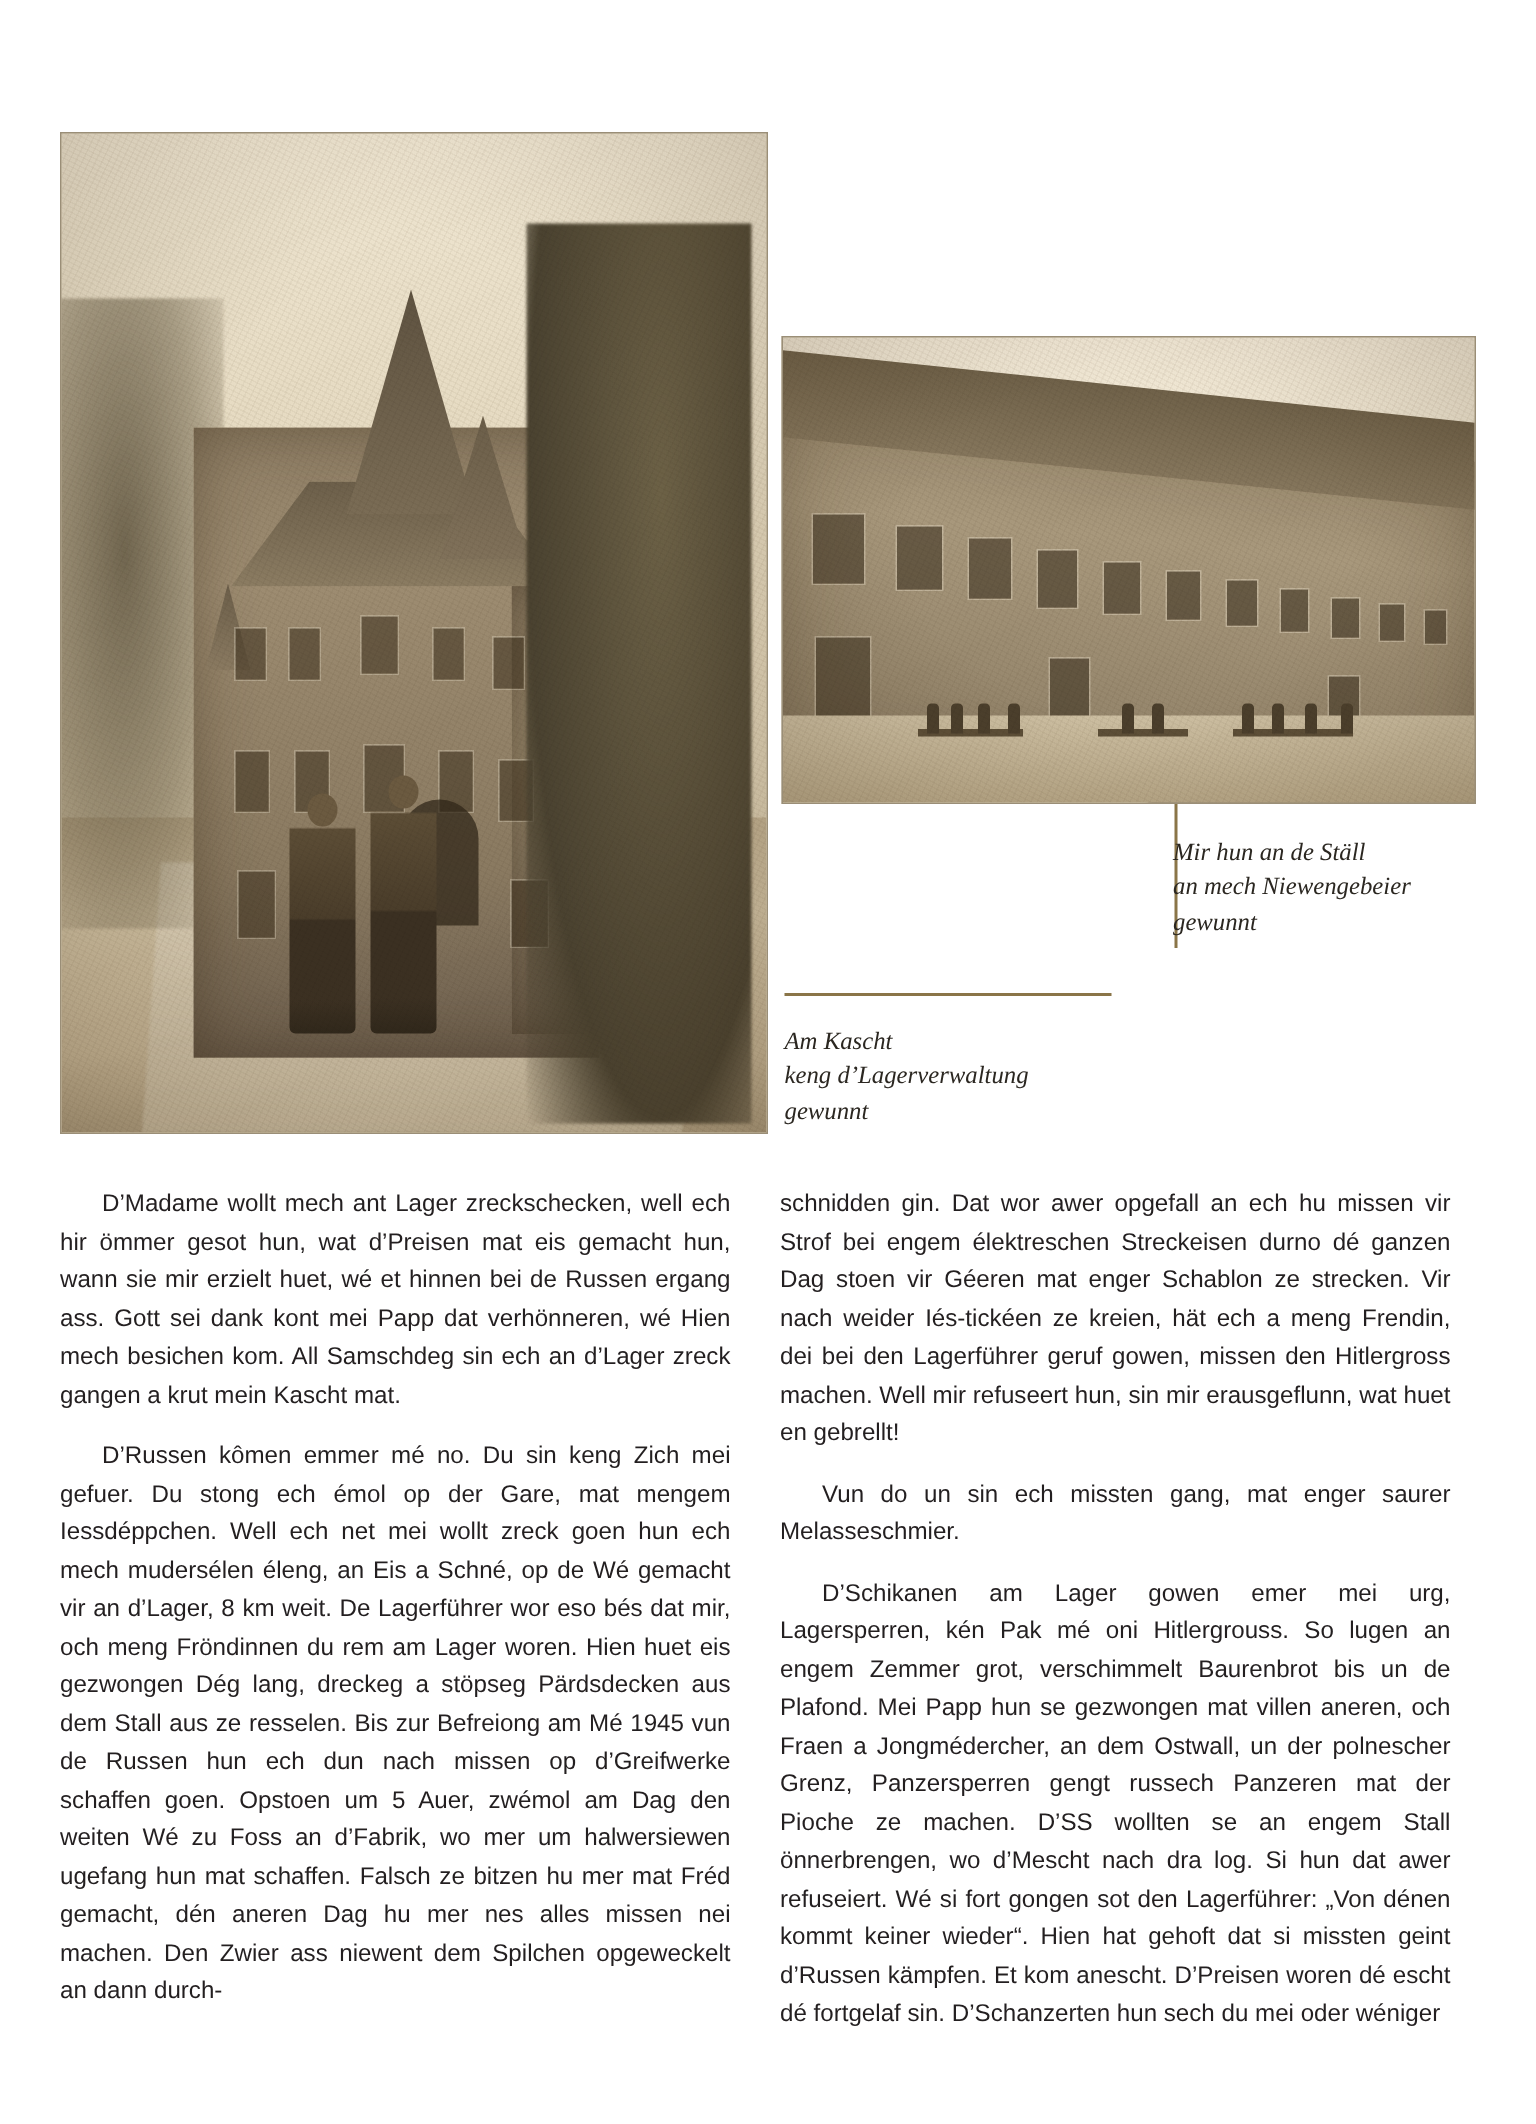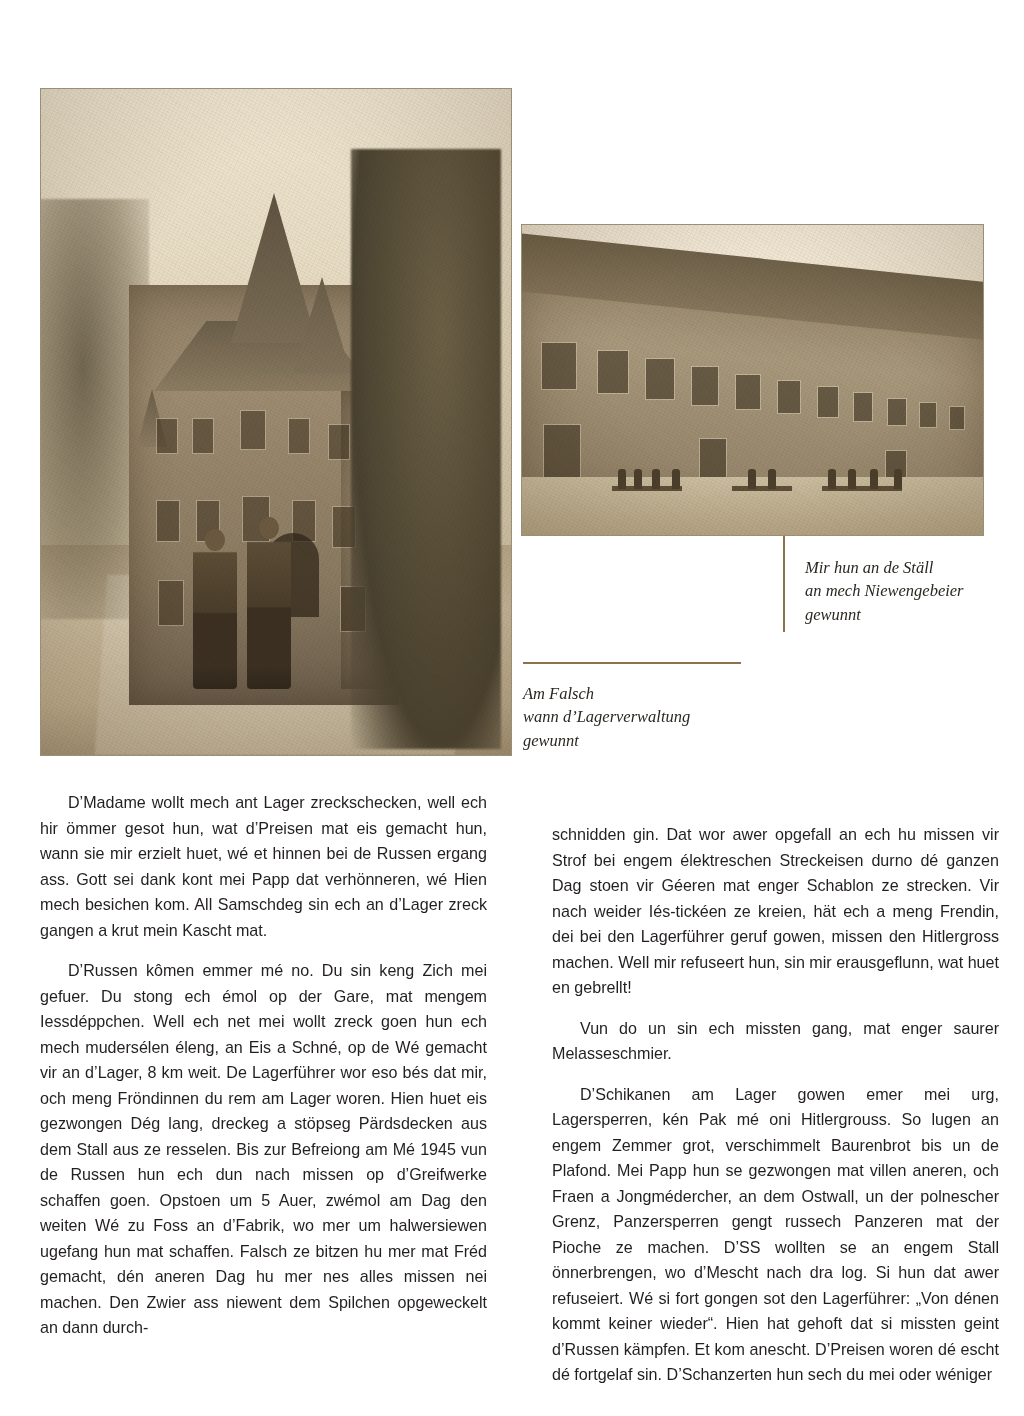--- a/index.html
+++ b/index.html
@@ -260,21 +260,21 @@
   
   .caption {
     position: absolute;
     font-family: "Liberation Serif", serif;
     font-style: italic;
     font-size: 16.5px;
     line-height: 1.42;
     color: #2b2721;
   }
   .cap-barracks {
-    left: 805px;
+    left: 782px;
     top: 556px;
     width: 190px;
   }
   .cap-castle {
     left: 523px;
     top: 682px;
     width: 215px;
   }
   .rule-vert {
     position: absolute;
@@ -293,21 +293,21 @@
     top: 790px;
     width: 447px;
     font-family: "Liberation Sans", sans-serif;
     font-size: 16.1px;
     line-height: 1.585;
     text-align: justify;
     color: #231f20;
     hyphens: manual;
   }
   .col-left { left: 40px; }
-  .col-right { left: 552px; margin-top: 32px; }
+  .col-right { left: 520px; }
   .col p {
     margin: 0 0 0 0;
     text-indent: 28px;
   }
   .col p + p {
     margin-top: 15px;
   }
   .col p.no-indent { text-indent: 0; }
 </style>
 </head>
@@ -403,22 +403,22 @@
   <div class="rule-vert" style="left:783px; top:536px; height:96px;"></div>
   <div class="rule-horz" style="left:523px; top:662px; width:218px;"></div>
 
   <div class="caption cap-barracks">
     <div>Mir hun an de Ställ</div>
     <div>an mech Niewengebeier</div>
     <div>gewunnt</div>
   </div>
 
   <div class="caption cap-castle">
-    <div>Am Falsch</div>
-    <div>wann d’Lagerverwaltung</div>
+    <div>Am Kascht</div>
+    <div>keng d’Lagerverwaltung</div>
     <div>gewunnt</div>
   </div>
 
   <div class="col col-left">
     <p>D’Madame wollt mech ant Lager zreckschecken, well ech hir ömmer gesot hun, wat d’Preisen mat eis gemacht hun, wann sie mir erzielt huet, wé et hinnen bei de Russen ergang ass. Gott sei dank kont mei Papp dat verhönneren, wé Hien mech besichen kom. All Samschdeg sin ech an d’Lager zreck gangen a krut mein Kascht mat.</p>
     <p>D’Russen kômen emmer mé no. Du sin keng Zich mei gefuer. Du stong ech émol op der Gare, mat mengem Iessdéppchen. Well ech net mei wollt zreck goen hun ech mech mudersélen éleng, an Eis a Schné, op de Wé gemacht vir an d’Lager, 8 km weit. De Lagerführer wor eso bés dat mir, och meng Fröndinnen du rem am Lager woren. Hien huet eis gezwongen Dég lang, dreckeg a stöpseg Pärdsdecken aus dem Stall aus ze resselen. Bis zur Befreiong am Mé 1945 vun de Russen hun ech dun nach missen op d’Greifwerke schaffen goen. Opstoen um 5 Auer, zwémol am Dag den weiten Wé zu Foss an d’Fabrik, wo mer um halwersiewen ugefang hun mat schaffen. Falsch ze bitzen hu mer mat Fréd gemacht, dén aneren Dag hu mer nes alles missen nei machen. Den Zwier ass niewent dem Spilchen opgeweckelt an dann durch-</p>
   </div>
 
   <div class="col col-right">
     <p class="no-indent">schnidden gin. Dat wor awer opgefall an ech hu missen vir Strof bei engem élektreschen Streckeisen durno dé ganzen Dag stoen vir Géeren mat enger Schablon ze strecken. Vir nach weider Iés-tickéen ze kreien, hät ech a meng Frendin, dei bei den Lagerführer geruf gowen, missen den Hitlergross machen. Well mir refuseert hun, sin mir erausgeflunn, wat huet en gebrellt!</p>

